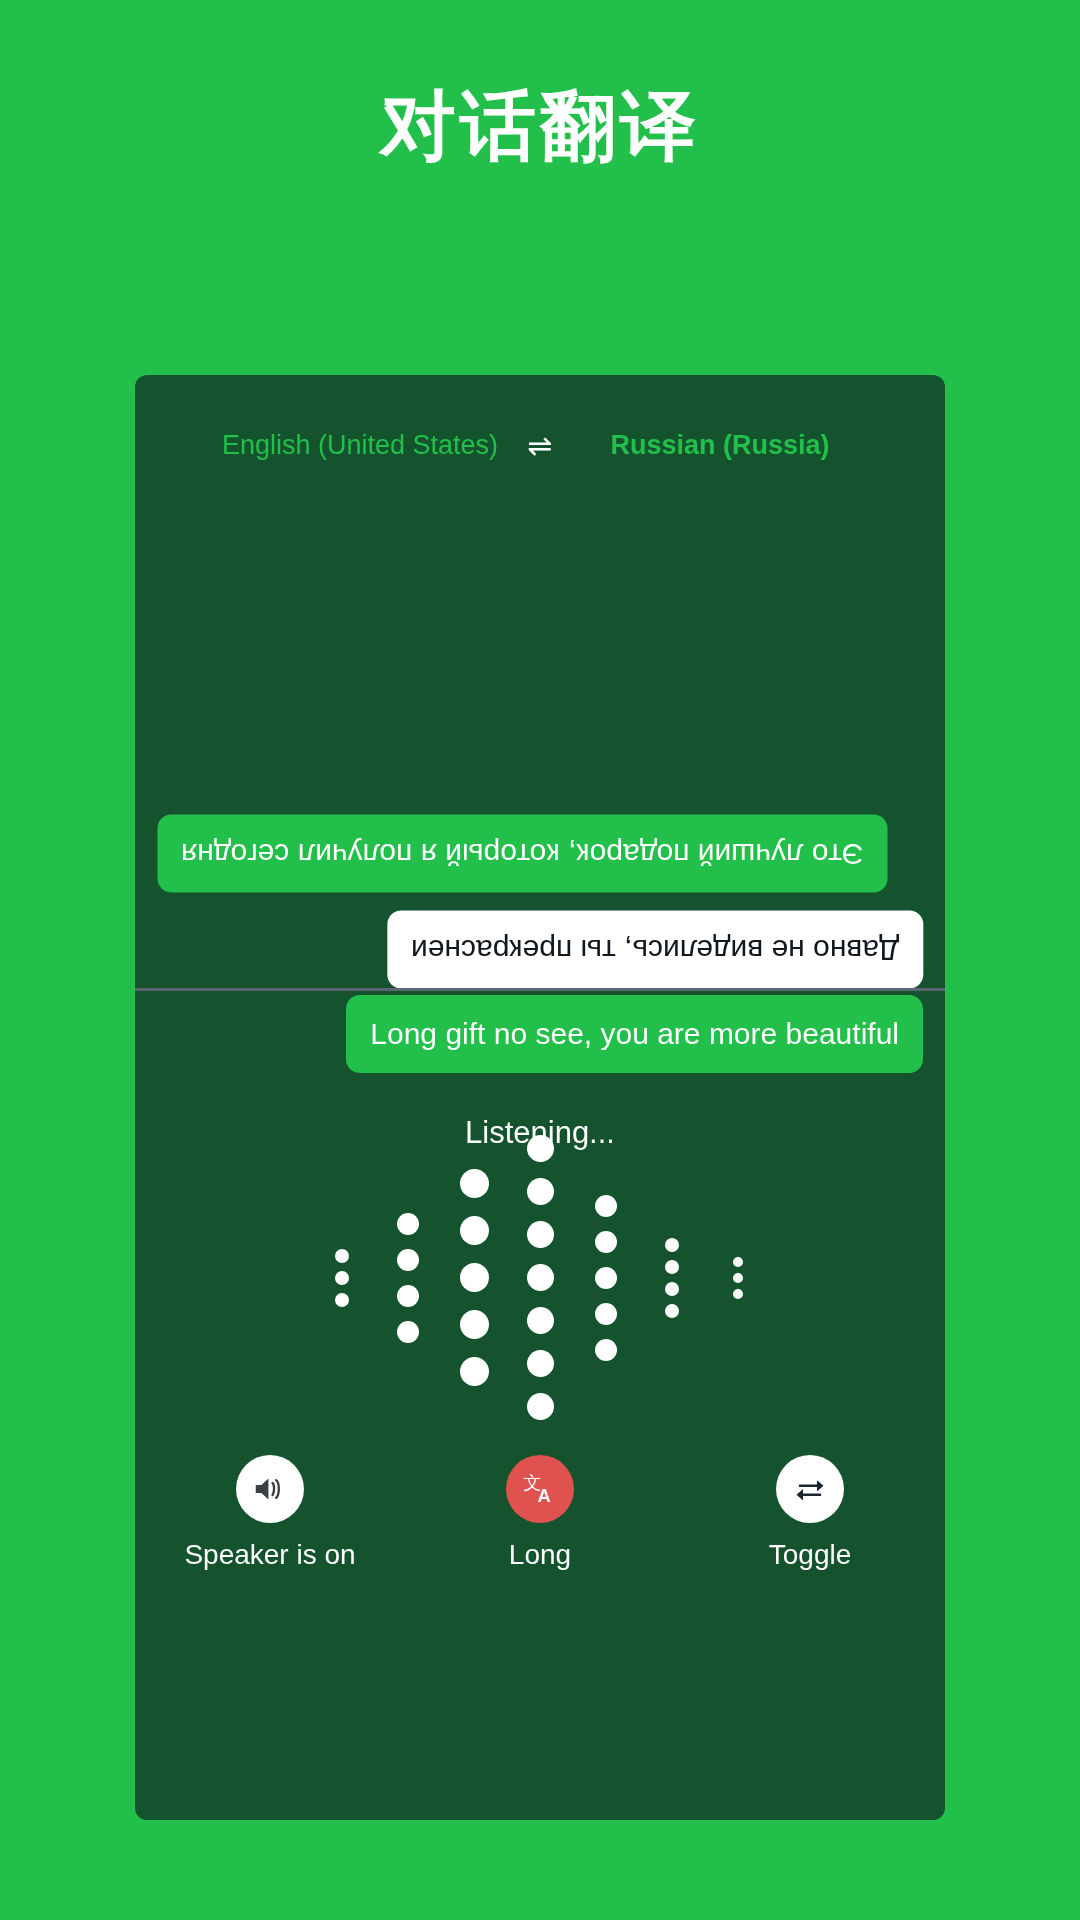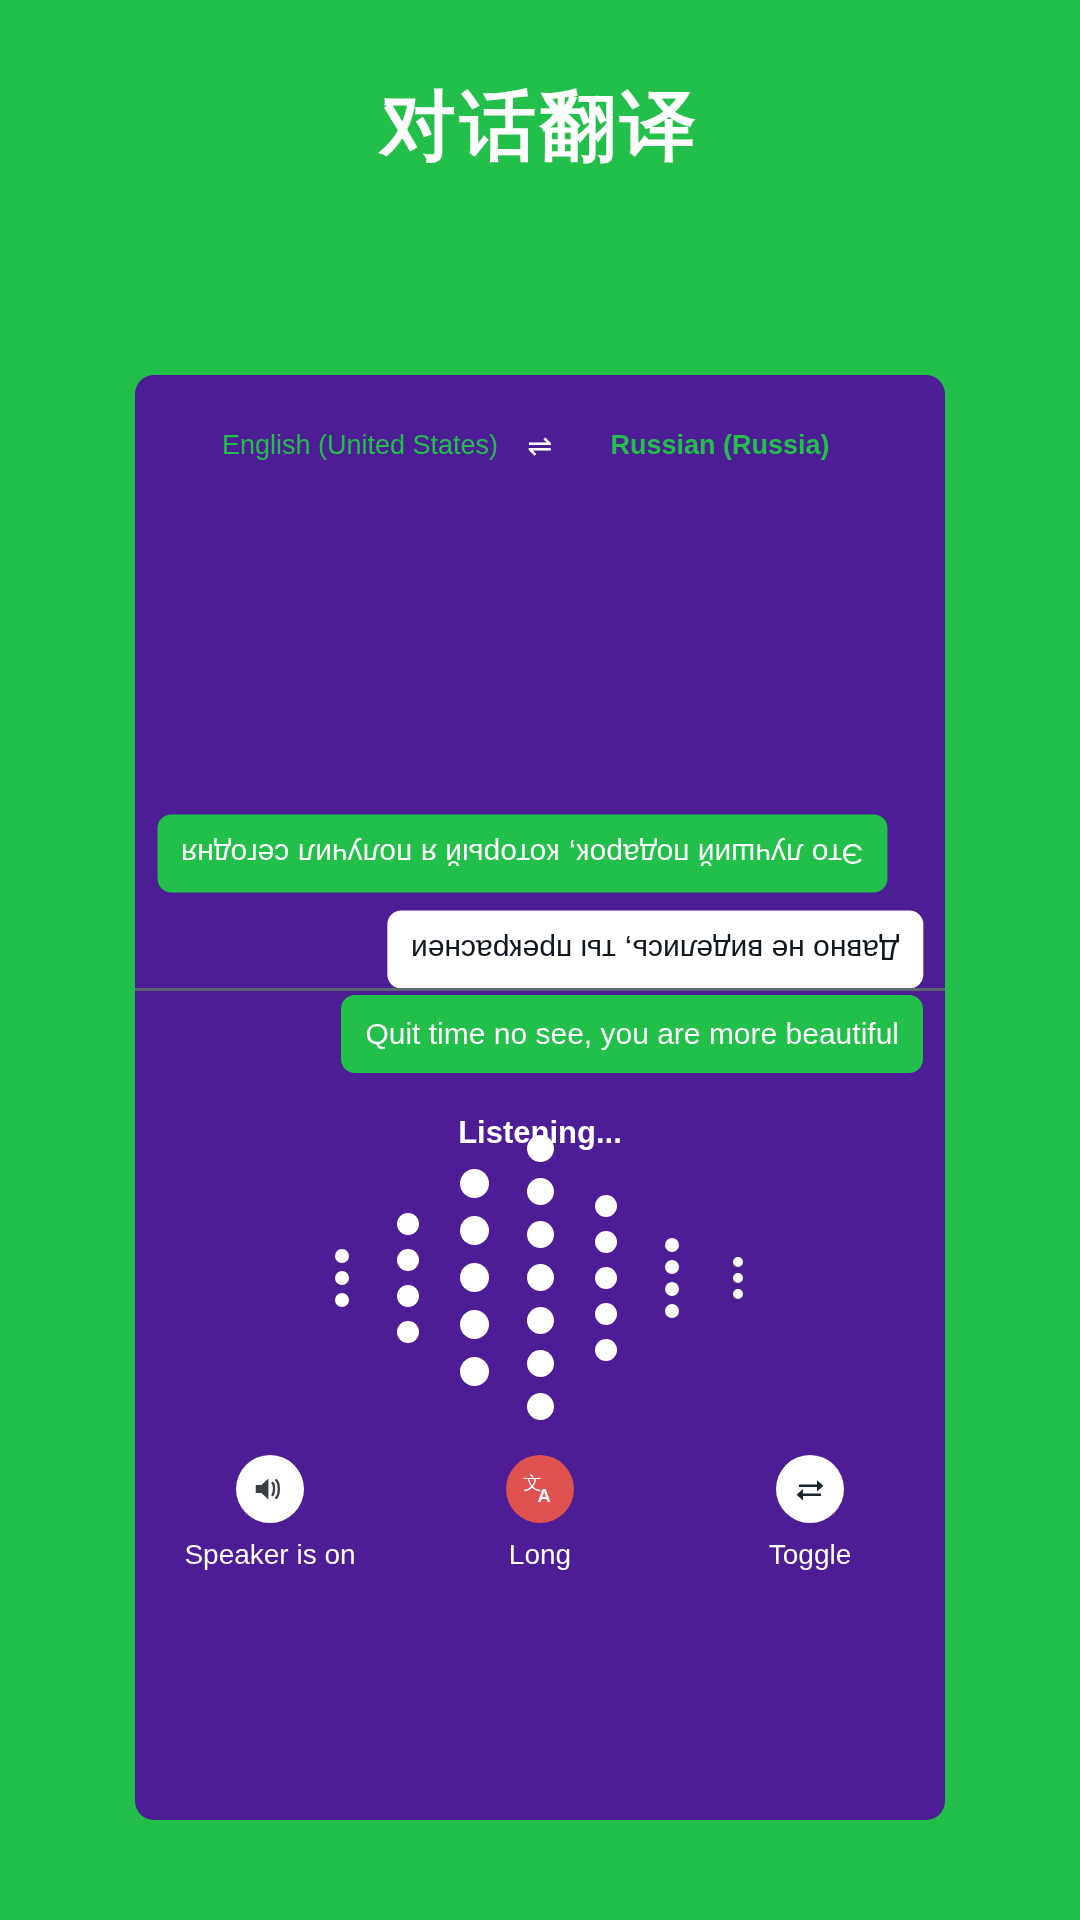--- a/index.html
+++ b/index.html
@@ -29,22 +29,22 @@
     line-height: 1.1;
   }
 
   
   .phone-card {
     position: absolute;
     left: 135px;
     top: 375px;
     width: 810px;
     height: 1445px;
-    background: #4c1d95;
-    border-radius: 19px;
+    background: #14532d;
+    border-radius: 12px;
     overflow: hidden;
   }
 
   
   .lang-header {
     position: absolute;
     top: 55px;
     left: 0;
     width: 810px;
     display: flex;
@@ -120,21 +120,21 @@
 
   
   .listening-label {
     position: absolute;
     top: 740px;
     left: 0;
     width: 810px;
     text-align: center;
     color: #ffffff;
     font-size: 31px;
-    font-weight: bold;
+    font-weight: normal;
   }
 
   .waveform {
     position: absolute;
     top: 795px;
     left: 0;
     width: 810px;
     height: 215px;
     display: flex;
     align-items: center;
@@ -215,21 +215,21 @@
     </div>
     <div class="row row-right">
       <div class="bubble bubble-white flipped">Давно не виделись, ты прекраснеи</div>
     </div>
   </div>
 
   <div class="divider"></div>
 
   <div class="pane pane-local">
     <div class="row row-right">
-      <div class="bubble bubble-green">Quit time no see, you are more beautiful</div>
+      <div class="bubble bubble-green">Long gift no see, you are more beautiful</div>
     </div>
   </div>
 
   <div class="listening-label">Listening...</div>
 
   <div class="waveform" id="waveform">
       <div class="wave-col">
         <div class="wave-dot" style="width: 14px; height: 14px; background: rgb(255, 255, 255); margin: 4px 0px;"></div>
         <div class="wave-dot" style="width: 14px; height: 14px; background: rgb(255, 255, 255); margin: 4px 0px;"></div>
         <div class="wave-dot" style="width: 14px; height: 14px; background: rgb(255, 255, 255); margin: 4px 0px;"></div>

